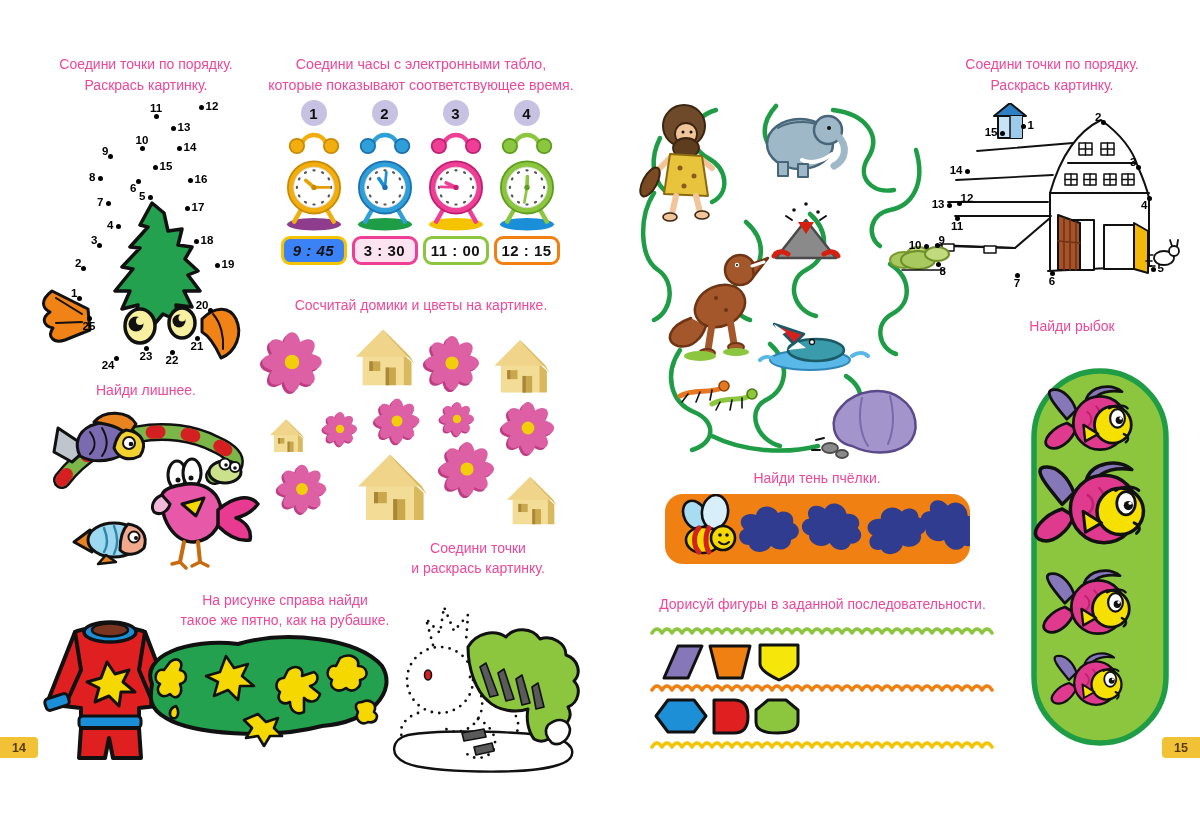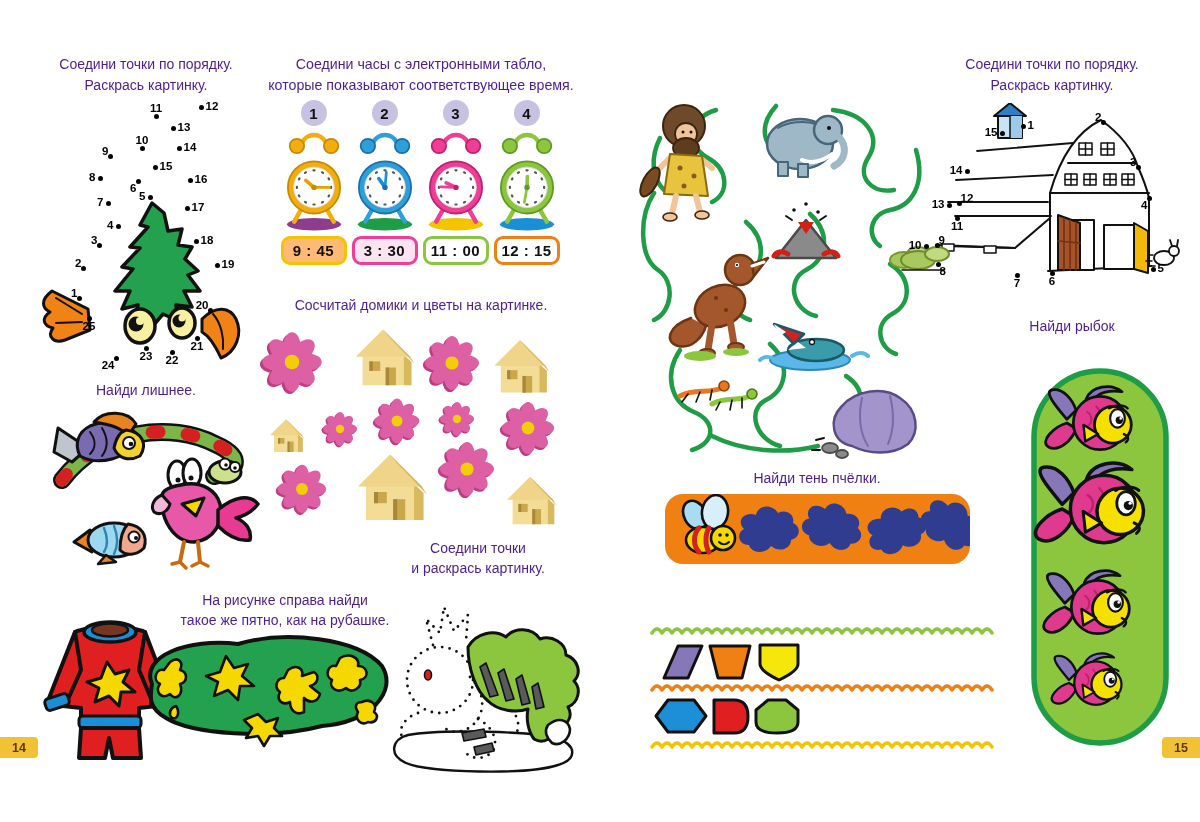--- a/index.html
+++ b/index.html
@@ -1,19 +1,19 @@
 <!DOCTYPE html>
 <html><head>
 <meta charset="utf-8">
 <style>
   html,body{margin:0;padding:0;background:#fff;}
   .canvas{position:relative;width:1200px;height:822px;background:#fff;overflow:hidden;
           font-family:"Liberation Sans",sans-serif;color:#111;}
   .abs{position:absolute;}
-  .title{position:absolute;text-align:center;font-size:14px;line-height:1.5;color:#4c1d95;}
+  .title{position:absolute;text-align:center;font-size:14px;line-height:1.5;color:#ec4899;}
   .title span{display:block;}
   svg *{stroke-linejoin:round;stroke-linecap:round;}
   
   .dots-wrap{position:absolute;}
   .dot{position:absolute;width:5px;height:5px;margin:-2.5px 0 0 -2.5px;background:#000;border-radius:50%;}
   .dot i{position:absolute;font-style:normal;font-weight:700;font-size:11.5px;color:#000;white-space:nowrap;}
   .lp-tl i{right:4px;bottom:2px;}
   .lp-t  i{left:50%;transform:translateX(-50%);bottom:5px;}
   .lp-tr i{left:4px;bottom:2px;}
   .lp-l  i{right:7px;top:50%;transform:translateY(-55%);}
@@ -159,21 +159,21 @@
         <path d="M27,12 A14,13 0 0 1 53,12" fill="none" stroke-width="5" stroke="#F2AE0E"></path>
         <circle cx="21" cy="16" r="8" stroke-width="2" fill="#F2AE0E" stroke="#C88A00"></circle>
         <circle cx="59" cy="16" r="8" stroke-width="2" fill="#F2AE0E" stroke="#C88A00"></circle>
         <circle cx="40" cy="62" r="29" stroke-width="2" fill="#F2AE0E" stroke="#C88A00"></circle>
         <circle cx="40" cy="62" r="22.5" fill="#fff" stroke="#ddd"></circle>
         <circle cx="40" cy="62" r="19" fill="none" stroke="#555" stroke-width="2.4" pathLength="144" stroke-dasharray="1.6 10.4" stroke-dashoffset="0.8"></circle>
         <line x1="40" y1="62" x2="40" y2="50" stroke-width="4" stroke="#E8A000" transform="rotate(-50 40 62)"></line>
         <line x1="40" y1="62" x2="40" y2="45" stroke-width="3" stroke="#E8A000" transform="rotate(90 40 62)"></line>
         <circle cx="40" cy="62" r="3" fill="#C88A00"></circle>
       </svg>
-      <div class="display" style="border-color: rgb(245, 196, 0); background-color: #fdba74;">
+      <div class="display" style="border-color: rgb(245, 196, 0); background-color: #3b82f6; font-style: italic;">
         <span>9 : 45</span>
       </div>
     </div>
 
     <div class="clock-col">
       <div class="num-circle">2</div>
       <svg class="clock-svg" viewBox="0 0 80 112">
         <ellipse cx="40" cy="103" rx="30" ry="7" fill="#1E9C46"></ellipse>
         <path d="M26,86 L18,100 M54,86 L62,100" fill="none" stroke-width="5" stroke="#2E9FD8"></path>
         <path d="M27,12 A14,13 0 0 1 53,12" fill="none" stroke-width="5" stroke="#2E9FD8"></path>
@@ -850,20 +850,23 @@
       </g>
       <g id="shadow-layer" fill="#2F3C90">
           <use href="#bee-shadow-sym" transform="translate(113,37) rotate(0)"></use>
           <use href="#bee-shadow-sym" transform="translate(176,37) rotate(18)"></use>
           <use href="#bee-shadow-sym" transform="translate(241,35) rotate(-14)"></use>
           <use href="#bee-shadow-sym" transform="translate(293,37) rotate(32)"></use>
         </g>
     </svg>
   </div>
 
+  <div class="title" style="left:650px;top:594px;width:345px;">
+    <span>Дорисуй фигуры в заданной последовательности.</span>
+  </div>
 
   <svg class="abs" style="left:650px;top:625px;" width="344" height="12" viewBox="0 0 344 12">
       <path d="M2,8 q5,-8 10,0 q5,-8 10,0 q5,-8 10,0 q5,-8 10,0 q5,-8 10,0 q5,-8 10,0 q5,-8 10,0 q5,-8 10,0 q5,-8 10,0 q5,-8 10,0 q5,-8 10,0 q5,-8 10,0 q5,-8 10,0 q5,-8 10,0 q5,-8 10,0 q5,-8 10,0 q5,-8 10,0 q5,-8 10,0 q5,-8 10,0 q5,-8 10,0 q5,-8 10,0 q5,-8 10,0 q5,-8 10,0 q5,-8 10,0 q5,-8 10,0 q5,-8 10,0 q5,-8 10,0 q5,-8 10,0 q5,-8 10,0 q5,-8 10,0 q5,-8 10,0 q5,-8 10,0 q5,-8 10,0 q5,-8 10,0" fill="none" stroke="#8CC63E" stroke-width="3.5" stroke-linecap="round"></path>
     </svg>
   <svg class="abs" style="left:650px;top:682px;" width="344" height="12" viewBox="0 0 344 12">
       <path d="M2,8 q5,-8 10,0 q5,-8 10,0 q5,-8 10,0 q5,-8 10,0 q5,-8 10,0 q5,-8 10,0 q5,-8 10,0 q5,-8 10,0 q5,-8 10,0 q5,-8 10,0 q5,-8 10,0 q5,-8 10,0 q5,-8 10,0 q5,-8 10,0 q5,-8 10,0 q5,-8 10,0 q5,-8 10,0 q5,-8 10,0 q5,-8 10,0 q5,-8 10,0 q5,-8 10,0 q5,-8 10,0 q5,-8 10,0 q5,-8 10,0 q5,-8 10,0 q5,-8 10,0 q5,-8 10,0 q5,-8 10,0 q5,-8 10,0 q5,-8 10,0 q5,-8 10,0 q5,-8 10,0 q5,-8 10,0 q5,-8 10,0" fill="none" stroke="#F08012" stroke-width="3.5" stroke-linecap="round"></path>
     </svg>
   <svg class="abs" style="left:650px;top:739px;" width="344" height="12" viewBox="0 0 344 12">
       <path d="M2,8 q5,-8 10,0 q5,-8 10,0 q5,-8 10,0 q5,-8 10,0 q5,-8 10,0 q5,-8 10,0 q5,-8 10,0 q5,-8 10,0 q5,-8 10,0 q5,-8 10,0 q5,-8 10,0 q5,-8 10,0 q5,-8 10,0 q5,-8 10,0 q5,-8 10,0 q5,-8 10,0 q5,-8 10,0 q5,-8 10,0 q5,-8 10,0 q5,-8 10,0 q5,-8 10,0 q5,-8 10,0 q5,-8 10,0 q5,-8 10,0 q5,-8 10,0 q5,-8 10,0 q5,-8 10,0 q5,-8 10,0 q5,-8 10,0 q5,-8 10,0 q5,-8 10,0 q5,-8 10,0 q5,-8 10,0 q5,-8 10,0" fill="none" stroke="#F5C400" stroke-width="3.5" stroke-linecap="round"></path>
     </svg>

